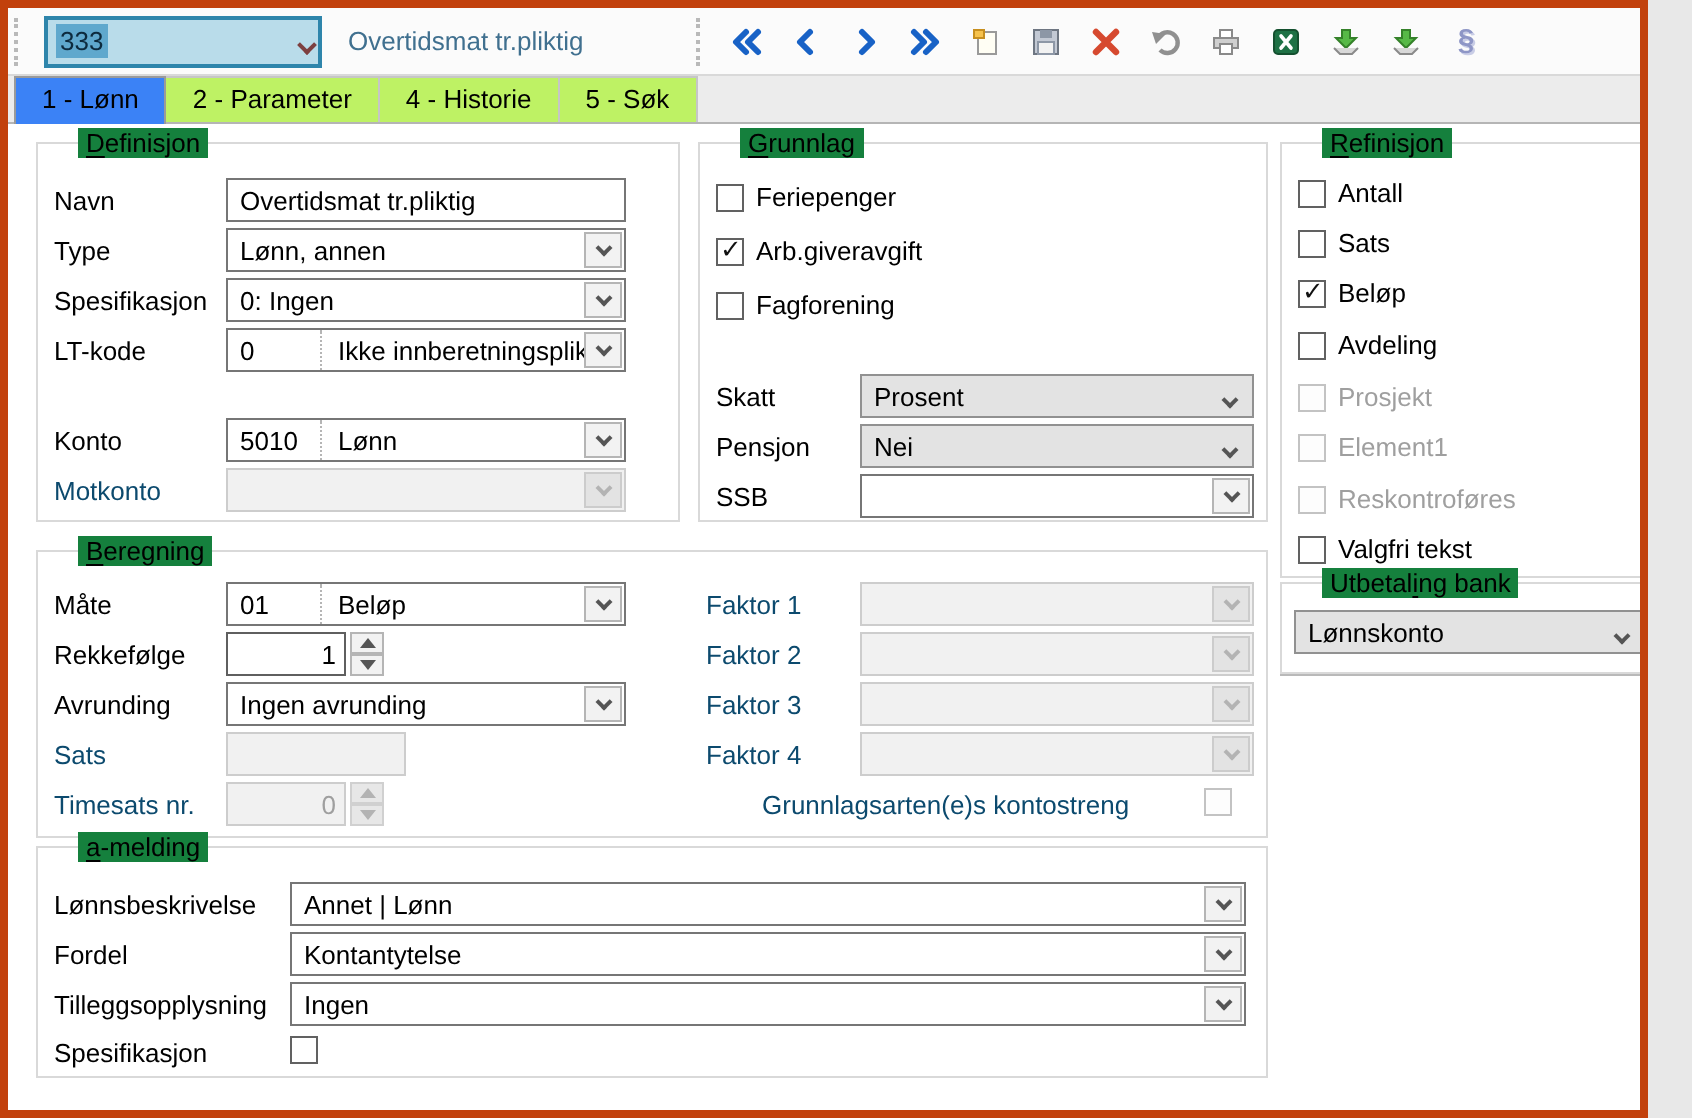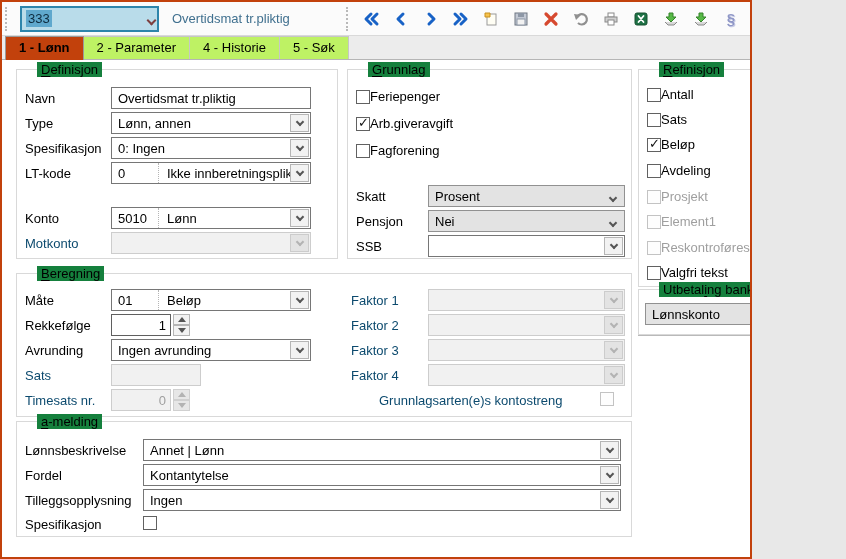--- a/index.html
+++ b/index.html
@@ -1,20 +1,20 @@
 <!DOCTYPE html>
 <html><head>
 <meta charset="utf-8">
 <style>
   * { box-sizing: border-box; margin: 0; padding: 0; }
   html,body { background:#e8e8e8; }
   body { font-family: "Liberation Sans", "DejaVu Sans", sans-serif; font-size: 13px; color:#000; }
 
-  .window { position:relative; width:752px; height:559px; background:#fff;
-            border:2px solid #c2410c; overflow:hidden; }
+  .window { position:relative; width:824px; height:559px; background:#fff;
+            border:4px solid #c2410c; overflow:hidden; }
 
   
   .toolbar { height:34px; background:#fbfbfb; border-bottom:1px solid #d9d9d9;
              display:flex; align-items:center; }
   .gripper { width:5px; height:24px; margin:0 3px; border-left:2px dotted #b9b9b9; }
   .tb-left { display:flex; align-items:center; width:330px; }
   .tb-combo { position:relative; width:137px; height:24px; margin-left:8px;
               background:#b9dcea; border:1px solid #2e85ab; outline:1px solid #2e85ab;
               display:flex; align-items:center; padding-left:4px; cursor:default; }
   .tb-combo .sel { background:#5fa8cd; color:#0d2b3e; padding:1px 2px; }
@@ -26,21 +26,21 @@
   .tb-icons { display:flex; align-items:center; gap:8px; margin-left:6px; }
   .tbtn { width:22px; height:22px; display:flex; align-items:center; justify-content:center;
           border:1px solid transparent; cursor:default; }
   .para-glyph { font-weight:bold; font-size:15px; color:#8e96c6; text-shadow:1px 1px 0 #c9cde6; }
 
   
   .tabstrip { height:24px; background:#ececec; border-bottom:1px solid #b5b5b5;
               display:flex; align-items:flex-end; padding-left:3px; }
   .tab { padding:3px 13px 4px 13px; background:#bef264; border:1px solid #c6c6c6;
          border-bottom:none; margin-right:-1px; position:relative; white-space:nowrap; cursor:default; }
-  .tab.active { background:#c2410c; border-color:#9a9a9a; margin-bottom:-1px; padding-bottom:5px; z-index:2;font-weight:bold; }
+  .tab.active { background:#3b82f6; border-color:#9a9a9a; margin-bottom:-1px; padding-bottom:5px; z-index:2; }
 
   
   .content { position:relative; height:499px; background:#fff; }
 
   .groupbox { position:absolute; border:1px solid #d9d9d9; }
   .gb-legend { position:absolute; top:-8px; left:20px; background:#15803d; padding:0 4px; white-space:nowrap; }
   .gb-legend u { text-underline-offset:2px; }
 
   .flabel { position:absolute; left:8px; white-space:nowrap; }
   .flabel.dis { color:#0c4a6e; }
@@ -72,21 +72,21 @@
   .spinner .up { top:0; } .spinner .dn { top:11px; }
   .tri-up { width:0; height:0; border-left:4px solid transparent; border-right:4px solid transparent;
             border-bottom:5px solid #555; }
   .tri-dn { width:0; height:0; border-left:4px solid transparent; border-right:4px solid transparent;
             border-top:5px solid #555; }
   .spinner.dis .sbtn { background:#e7e7e7; border-color:#d0d0d0; }
   .spinner.dis .tri-up { border-bottom-color:#b3b3b3; }
   .spinner.dis .tri-dn { border-top-color:#b3b3b3; }
 
   
-  .checkrow { position:absolute; display:flex; align-items:center; white-space:nowrap; }
+  .checkrow { position:absolute; display:flex; align-items:center; gap:6px; white-space:nowrap; }
   .cb { width:14px; height:14px; background:#fff; border:1px solid #616161; position:relative; flex:0 0 auto; }
   .cb.checked:after { content:"✓"; position:absolute; left:1px; top:-3px; font-size:13px; font-weight:bold; color:#111; }
   .checkrow.dis .cb { border-color:#c3c3c3; background:#fdfdfd; }
   .checkrow.dis { color:#9f9f9f; }
 
   .shadowed { box-shadow:0 1px 0 #b9b9b9, 1px 0 0 #d9d9d9; }
 </style>
 </head>
 <body>
 

